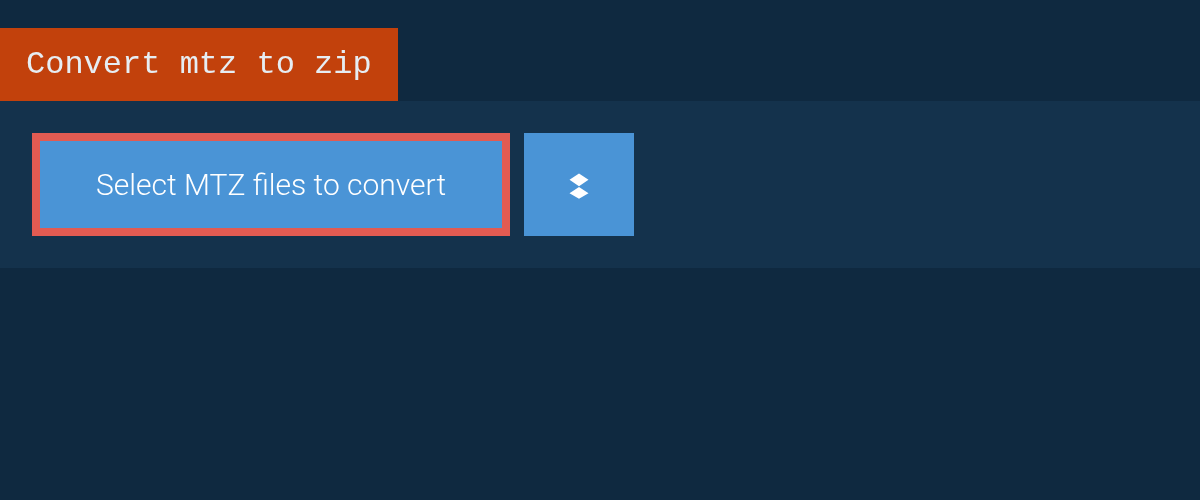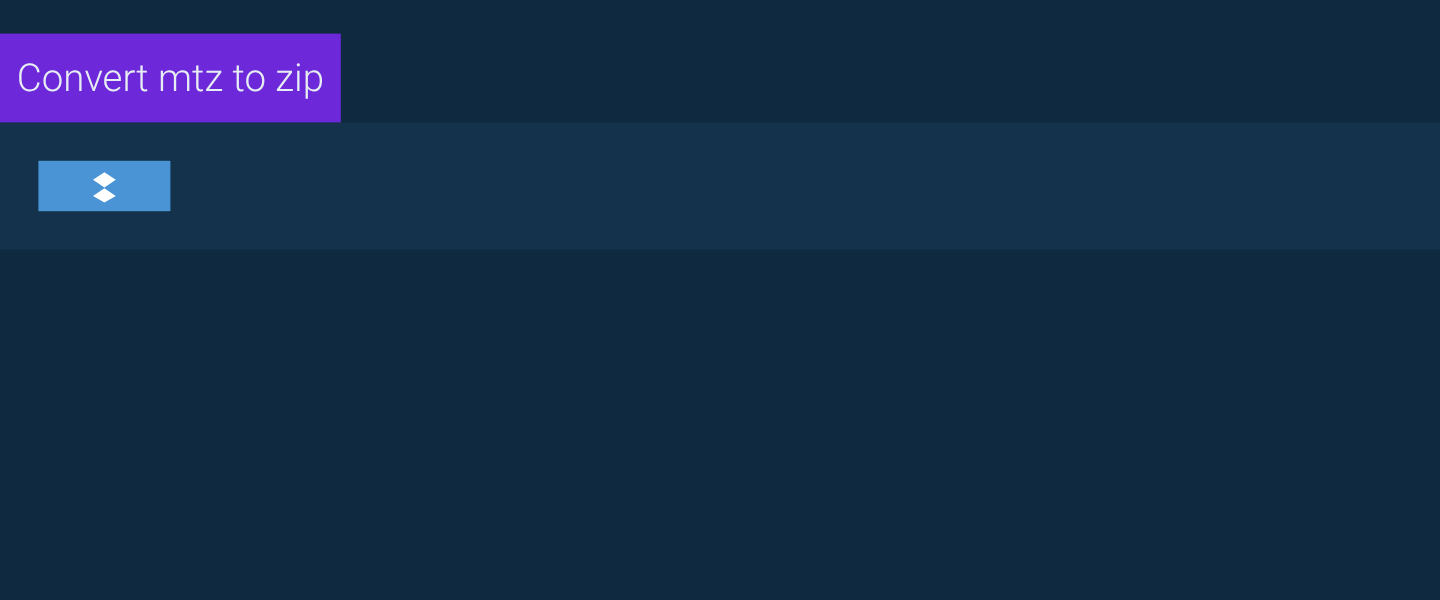--- a/index.html
+++ b/index.html
@@ -8,24 +8,25 @@
       box-sizing: border-box;
     }
     body {
       width: 1200px;
       height: 500px;
       background: #0f2940;
       font-family: -apple-system, BlinkMacSystemFont, "Segoe UI", Roboto, Helvetica, Arial, sans-serif;
       overflow: hidden;
     }
     .tab-container {
-      background: #6d28d9;
-      padding: 18px 14px;
+      background: #c2410c;
+      padding: 18px 26px;
       display: inline-block;
       margin-top: 28px;
+      font-family: Liberation Mono, monospace;
     }
     .tab-title {
       color: #e6edf3;
       font-size: 32px;
       font-weight: 300;
     }
     .panel {
       background: #14324c;
       padding: 32px;
       width: 100%;
@@ -66,20 +67,23 @@
 <body>
 
 
 
 <div class="tab-container">
   <div class="tab-title">Convert mtz to zip</div>
 </div>
 
 <div class="panel">
   <div class="button-row">
+    <div class="select-button">
+      <span>Select MTZ files to convert</span>
+    </div>
     <div class="dropbox-button">
       <span>
         <svg viewBox="0 0 24 24">
           <path d="M6 2L0 6l6 4-6 4 6 4 6-4 6 4 6-4-6-4 6-4-6-4-6 4z M6 2l6 4-6 4-6-4z M18 2l6 4-6 4-6-4z M6 10l6 4-6 4-6-4z M18 10l6 4-6 4-6-4z M6 18.5l6-4 6 4-6 3.5z"></path>
         </svg>
       </span>
     </div>
   </div>
 </div>
 

